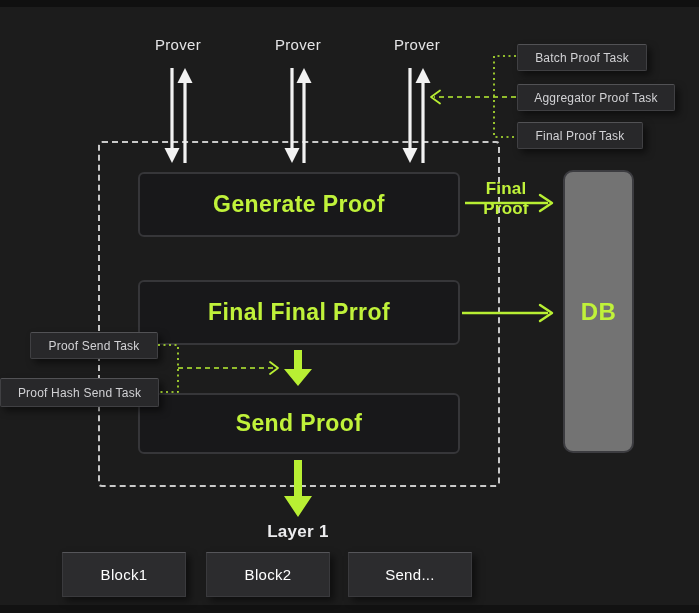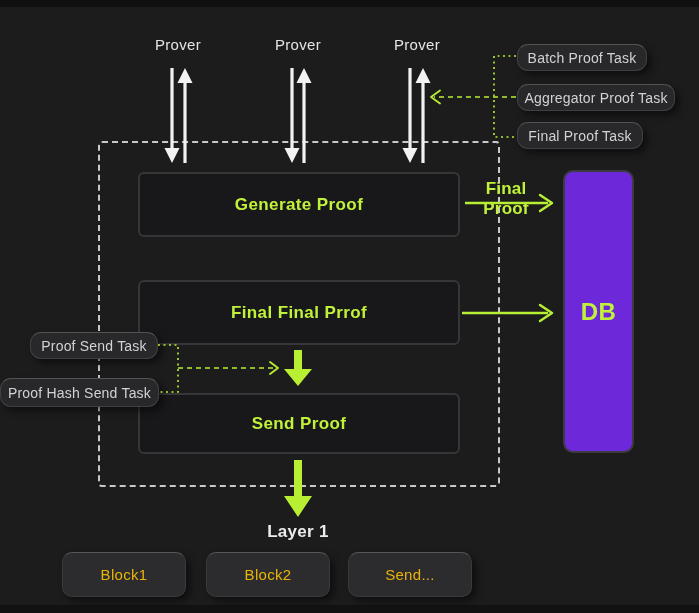--- a/index.html
+++ b/index.html
@@ -20,62 +20,62 @@
 
   .dashed-container{
     position:absolute;left:98px;top:141px;width:398px;height:342px;
     border:2px dashed #c9c9c9;border-radius:4px;background:transparent;
   }
 
   .flow-box{
     position:absolute;left:138px;width:318px;
     background:#18181a;border:2px solid #363639;border-radius:6px;
     display:flex;align-items:center;justify-content:center;
-    color:#c0f23a;font-weight:bold;font-size:17px;letter-spacing:.4px;
+    color:#c0f23a;font-weight:bold;font-size:23px;letter-spacing:.4px;
   }
   .fb-generate{top:172px;height:61px;}
   .fb-manage{top:280px;height:61px;}
   .fb-send{top:393px;height:57px;}
 
   .db-box{
     position:absolute;left:563px;top:170px;width:67px;height:279px;
-    border:2px solid #3c3c40;border-radius:10px;background:#6d28d9;
+    border:2px solid #3c3c40;border-radius:10px;background:#737373;
     display:flex;align-items:center;justify-content:center;
     color:#c0f23a;font-weight:bold;font-size:24px;letter-spacing:.5px;
   }
 
   .task-box{
     position:absolute;height:25px;
     background:#28282a;border:1px solid #404043;border-top-color:#525255;
-    border-radius:11px;box-shadow:4px 4px 7px rgba(0,0,0,.5);
-    display:flex;align-items:center;justify-content:center;
-    color:#d2d2d5;font-size:14px;letter-spacing:.2px;
+    border-radius:2px;box-shadow:4px 4px 7px rgba(0,0,0,.5);
+    display:flex;align-items:center;justify-content:center;
+    color:#d2d2d5;font-size:12px;letter-spacing:.2px;
   }
   .tb-batch{left:517px;top:44px;width:128px;}
   .tb-aggregator{left:517px;top:84px;width:156px;}
   .tb-final{left:517px;top:122px;width:124px;}
   .tb-proof-send{left:30px;top:332px;width:126px;}
   .tb-proof-hash{left:0px;top:378px;width:157px;height:27px;}
 
   .final-proof-label{
     position:absolute;left:468px;top:179px;width:76px;text-align:center;
     color:#c0f23a;font-size:17px;font-weight:600;letter-spacing:.2px;
   }
 
   .layer1-label{
     position:absolute;left:238px;top:522px;width:120px;text-align:center;
     color:#ececee;font-size:17px;font-weight:bold;letter-spacing:.3px;
   }
 
   .block-box{
     position:absolute;top:552px;width:122px;height:43px;
     background:#2c2c2e;border:1px solid #3a3a3d;border-top-color:#56565a;
-    border-radius:10px;box-shadow:4px 4px 7px rgba(0,0,0,.5);
-    display:flex;align-items:center;justify-content:center;
-    color:#eab308;font-size:15px;letter-spacing:.3px;
+    border-radius:0;box-shadow:4px 4px 7px rgba(0,0,0,.5);
+    display:flex;align-items:center;justify-content:center;
+    color:#ffffff;font-size:15px;letter-spacing:.3px;
   }
   .blk1{left:62px;} .blk2{left:206px;} .blk3{left:348px;} .blk4{left:491px;}
 
   svg.overlay{position:absolute;left:0;top:0;width:699px;height:613px;pointer-events:none;}
   .wline{stroke:#f2f2f2;stroke-width:3.2;fill:none;}
   .whead{fill:#f2f2f2;stroke:none;}
   .gline{stroke:#b8ef33;stroke-width:2.4;fill:none;}
   .gchev{stroke:#b8ef33;stroke-width:2.4;fill:none;stroke-linecap:round;stroke-linejoin:round;}
   .gdot{stroke:#b8ef33;stroke-width:1.6;fill:none;stroke-dasharray:2 3.5;}
   .gdash{stroke:#b8ef33;stroke-width:1.6;fill:none;stroke-dasharray:5 4;}

